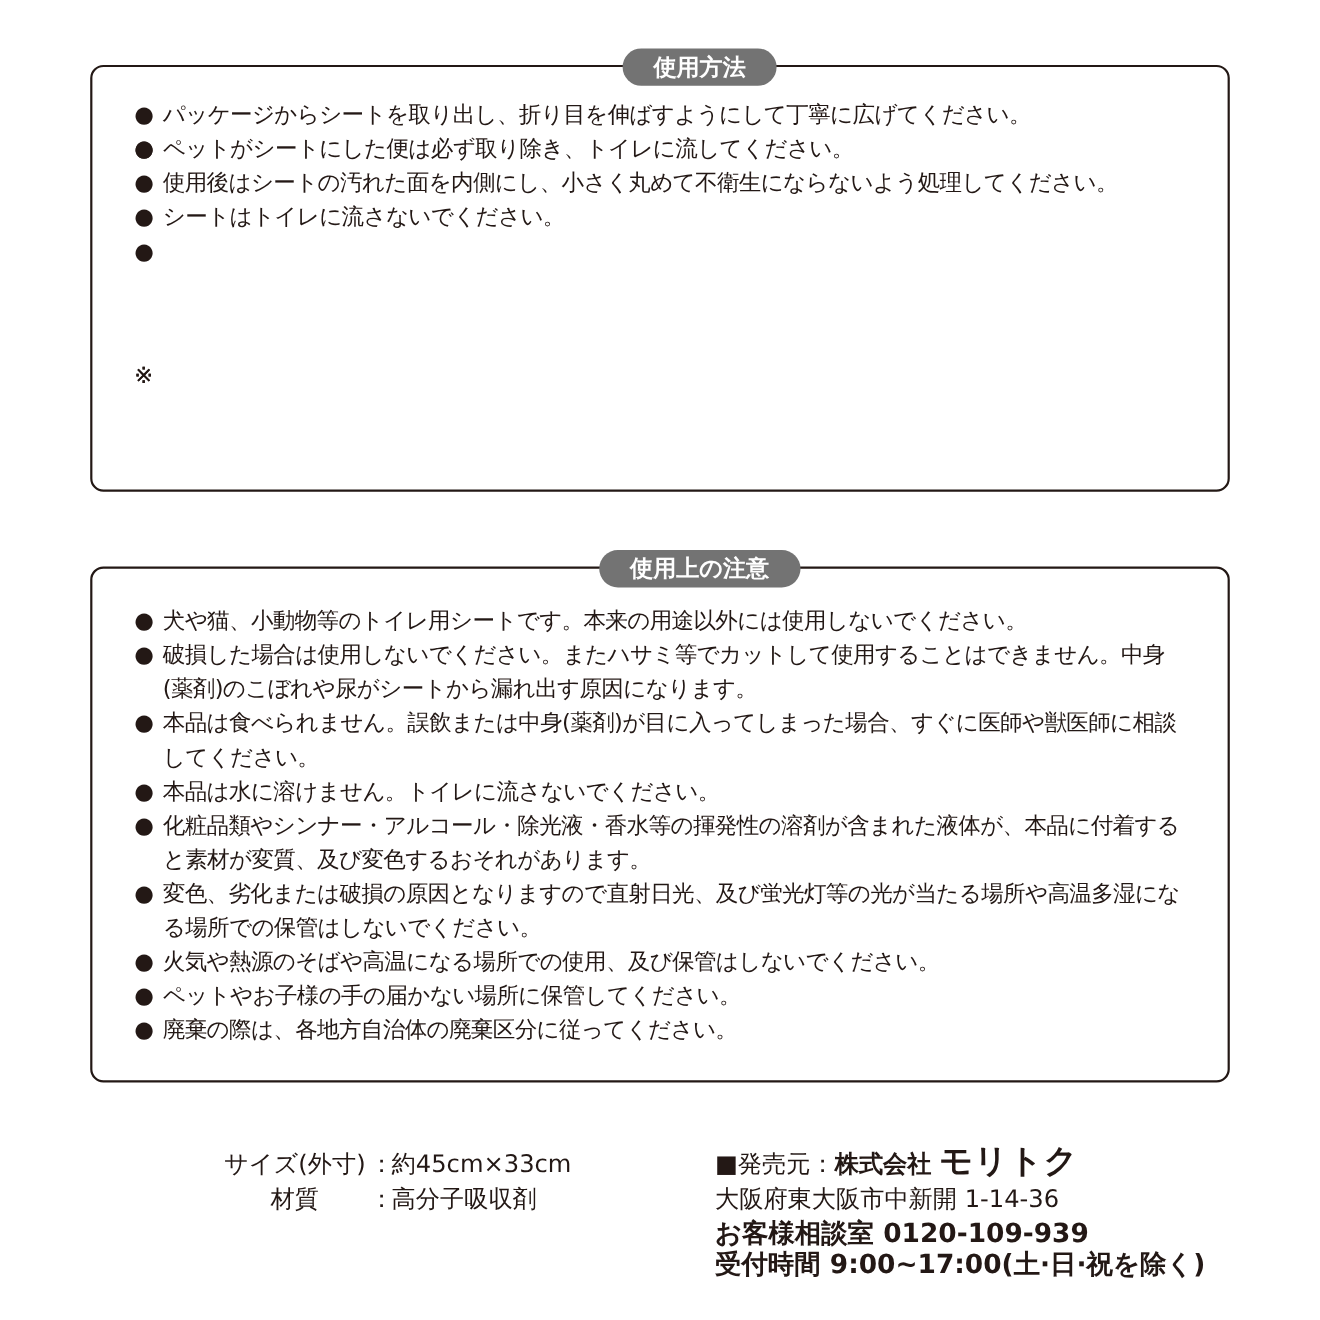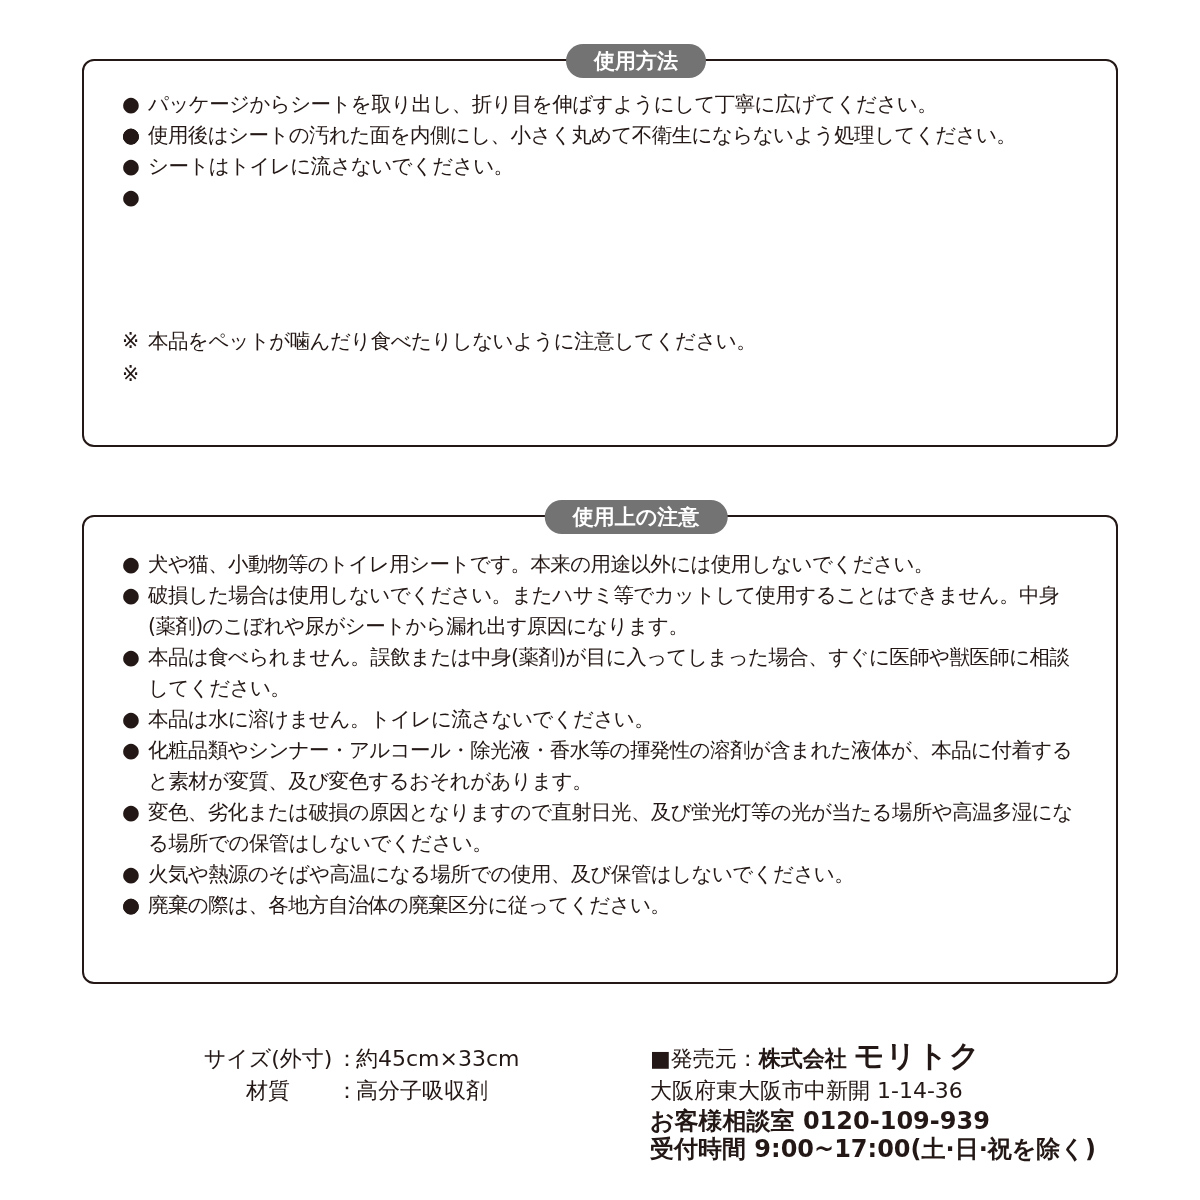--- a/index.html
+++ b/index.html
@@ -31,42 +31,42 @@
     .seller .small { font-size: 24px; line-height: 28px; font-weight: bold; }
   </style>
 </head>
 <body>
 
 <div class="box" id="box1">
   <div class="pill">使用方法</div>
   <ul class="list">
     <li class="item"><span class="bullet">●</span><span>パッケージからシートを取り出し、折り目を伸ばすようにして丁寧に広げてください。</span></li>
     <li class="item"><span class="bullet">●</span></li>
-    <li class="item"><span class="bullet">●</span></li>
+    <li class="item"><span class="bullet">●</span><span>ペットがシートにした便は必ず取り除き、トイレに流してください。</span></li>
     <li class="item"><span class="bullet">●</span><span>使用後はシートの汚れた面を内側にし、小さく丸めて不衛生にならないよう処理してください。</span></li>
     <li class="item"><span class="bullet">●</span><span>シートはトイレに流さないでください。</span></li>
     <li class="item"><span class="bullet">●</span></li>
   </ul>
   <ul class="notes">
-    <li class="note"><span class="mark">※</span><span>本品をペットが噛んだり食べたりしないように注意してください。</span></li>
+    <li class="note"><span class="mark">※</span></li>
     <li class="note"><span class="mark">※</span></li>
   </ul>
 </div>
 
 <div class="box" id="box2">
   <div class="pill">使用上の注意</div>
   <ul class="list">
     <li class="item"><span class="bullet">●</span><span>犬や猫、小動物等のトイレ用シートです。本来の用途以外には使用しないでください。</span></li>
     <li class="item"><span class="bullet">●</span><span>破損した場合は使用しないでください。またハサミ等でカットして使用することはできません。中身(薬剤)のこぼれや尿がシートから漏れ出す原因になります。</span></li>
     <li class="item"><span class="bullet">●</span><span>本品は食べられません。誤飲または中身(薬剤)が目に入ってしまった場合、すぐに医師や獣医師に相談してください。</span></li>
     <li class="item"><span class="bullet">●</span><span>本品は水に溶けません。トイレに流さないでください。</span></li>
     <li class="item"><span class="bullet">●</span><span>化粧品類やシンナー・アルコール・除光液・香水等の揮発性の溶剤が含まれた液体が、本品に付着すると素材が変質、及び変色するおそれがあります。</span></li>
     <li class="item"><span class="bullet">●</span><span>変色、劣化または破損の原因となりますので直射日光、及び蛍光灯等の光が当たる場所や高温多湿になる場所での保管はしないでください。</span></li>
     <li class="item"><span class="bullet">●</span><span>火気や熱源のそばや高温になる場所での使用、及び保管はしないでください。</span></li>
-    <li class="item"><span class="bullet">●</span></li>
+    <li class="item"><span class="bullet">●</span><span>ペットやお子様の手の届かない場所に保管してください。</span></li>
     <li class="item"><span class="bullet">●</span><span>廃棄の際は、各地方自治体の廃棄区分に従ってください。</span></li>
   </ul>
 </div>
 
 <div class="spec">
   <div class="spec-row">
     <span class="spec-label">
         <span>サイズ(外寸)</span>
       </span>
     <span class="spec-sep">：</span>

